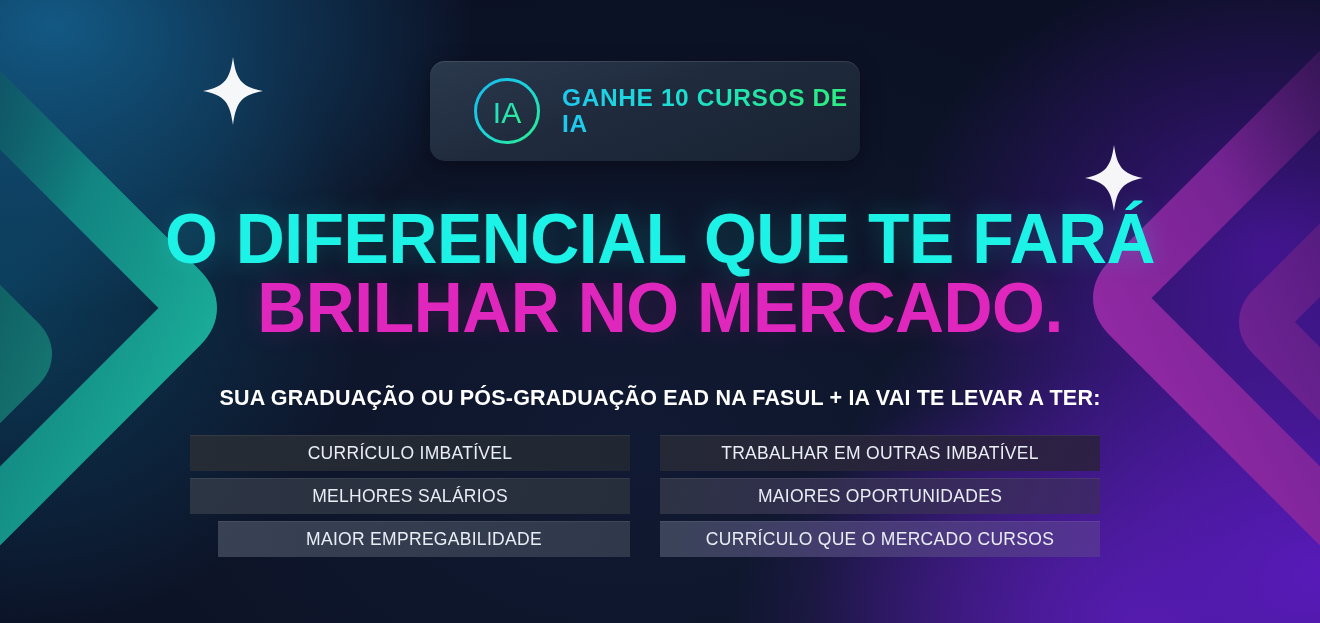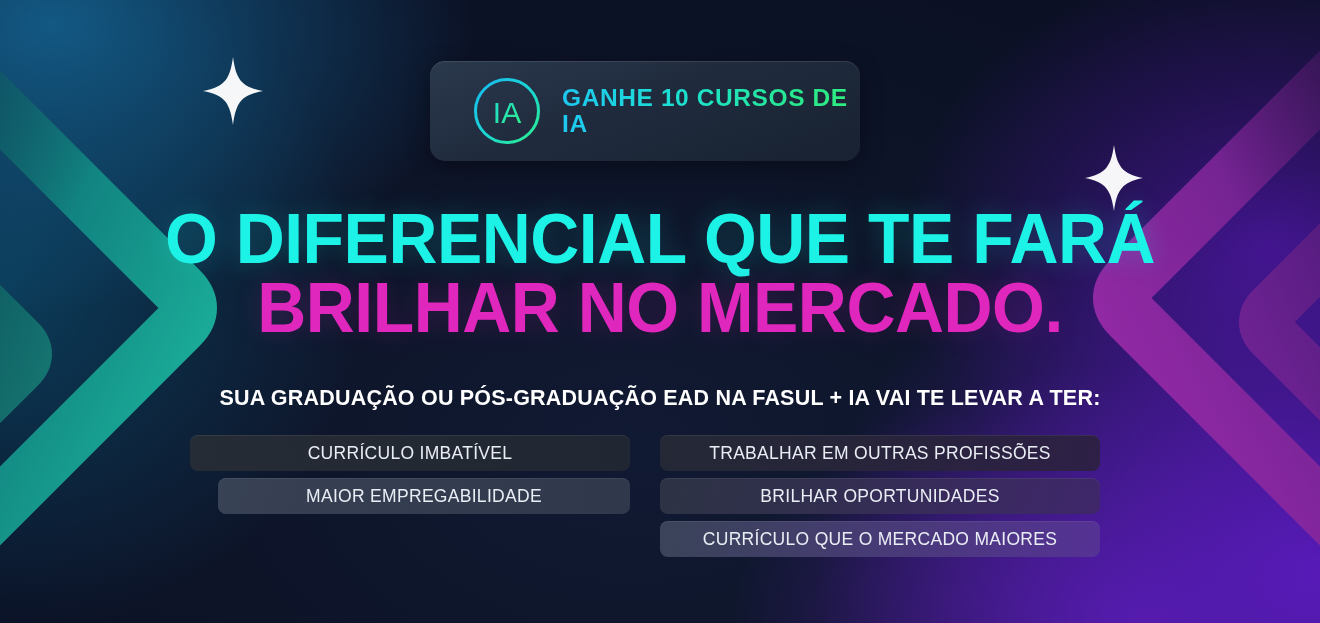--- a/index.html
+++ b/index.html
@@ -79,21 +79,21 @@
 
   
   #benefits {
     position:absolute; left:190px; top:435px;
     width:910px;
     display:flex; gap:30px;
   }
   .benefit-col { display:flex; flex-direction:column; gap:7px; flex:1; }
 
   .pill {
-    height:36px; border-radius:8px;
+    height:36px; border-radius:0;
     display:flex; align-items:center; justify-content:center;
     color:#e9edf4; font-size:17.5px; letter-spacing:0.3px;
     white-space:nowrap;
     box-shadow:inset 0 1px 0 rgba(255,255,255,0.07);
   }
   .pill-1 { background:linear-gradient(100deg, rgba(40,45,54,0.93) 0%, rgba(34,40,50,0.92) 100%); }
   .pill-2 { background:linear-gradient(100deg, rgba(48,56,70,0.90) 0%, rgba(40,47,60,0.90) 100%); }
   .pill-3 { background:linear-gradient(100deg, rgba(62,72,90,0.88) 0%, rgba(52,60,78,0.88) 100%);margin-left:28px; }
   .pill-r1 { background:linear-gradient(100deg, rgba(38,42,54,0.92) 0%, rgba(44,32,64,0.92) 100%); }
   .pill-r2 { background:linear-gradient(100deg, rgba(48,54,70,0.90) 0%, rgba(62,40,102,0.90) 100%); }
@@ -180,22 +180,23 @@
   </div>
 
   <div class="headline" id="headline-1">O DIFERENCIAL QUE TE FARÁ</div>
   <div class="headline" id="headline-2">BRILHAR NO MERCADO.</div>
 
   <div id="subtitle">SUA GRADUAÇÃO OU PÓS-GRADUAÇÃO EAD NA FASUL + IA VAI TE LEVAR A TER:</div>
 
   <div id="benefits">
     <div class="benefit-col">
       <div class="pill pill-1">CURRÍCULO IMBATÍVEL</div>
+      <div class="pill pill-2">MELHORES SALÁRIOS</div>
       <div class="pill pill-3">MAIOR EMPREGABILIDADE</div>
     </div>
     <div class="benefit-col">
-      <div class="pill pill-r1">TRABALHAR EM OUTRAS PROFISSÕES</div>
-      <div class="pill pill-r2">BRILHAR OPORTUNIDADES</div>
-      <div class="pill pill-r3">CURRÍCULO QUE O MERCADO MAIORES</div>
+      <div class="pill pill-r1">TRABALHAR EM OUTRAS IMBATÍVEL</div>
+      <div class="pill pill-r2">MAIORES OPORTUNIDADES</div>
+      <div class="pill pill-r3">CURRÍCULO QUE O MERCADO CURSOS</div>
     </div>
   </div>
 
 </div>
 
 </body></html>

